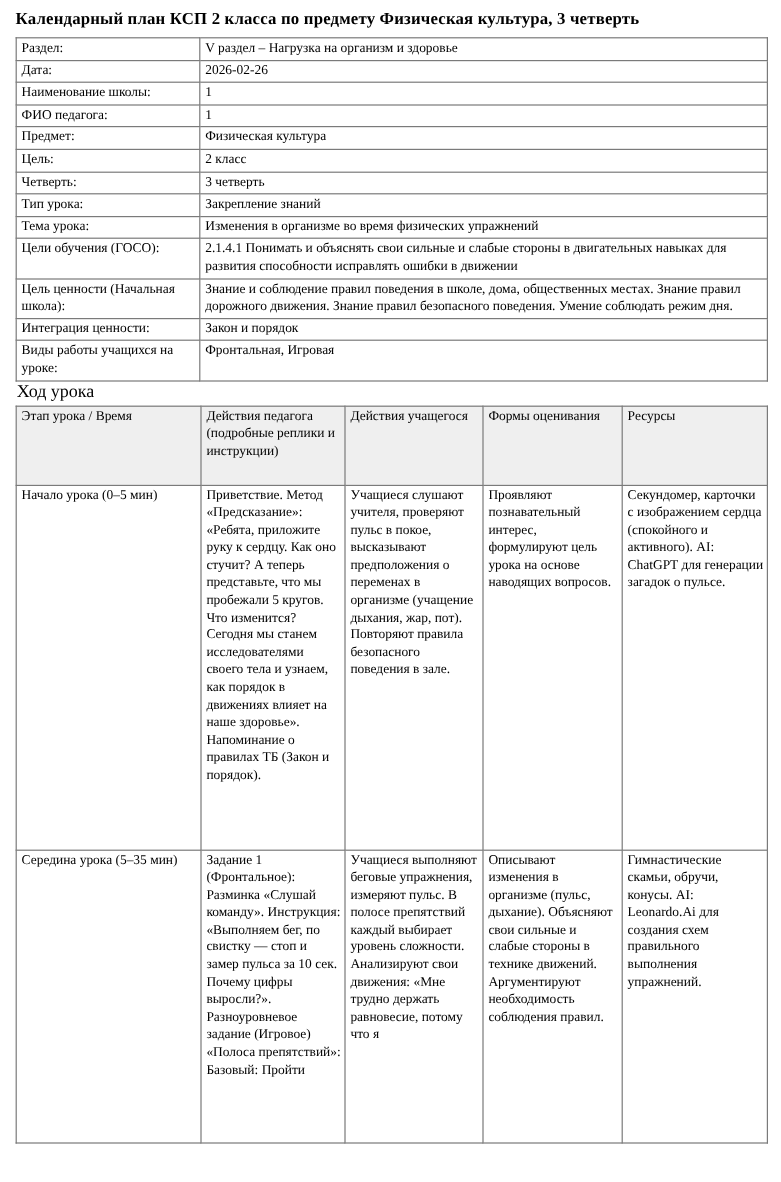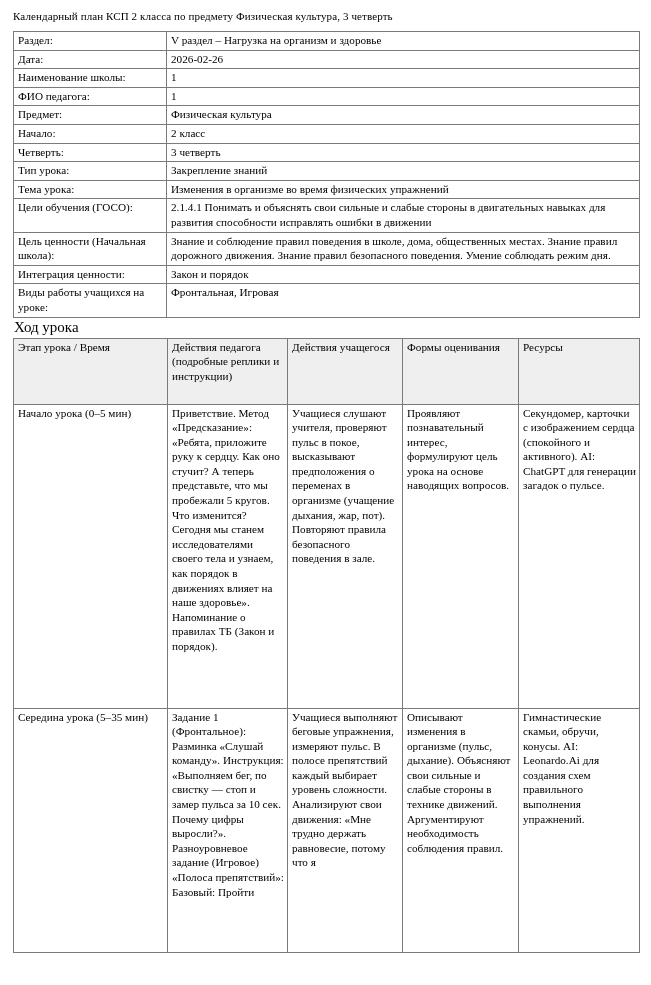--- a/index.html
+++ b/index.html
@@ -14,24 +14,24 @@
     font-family: "Liberation Serif", "DejaVu Serif", serif;
     color: #000000;
     -webkit-font-smoothing: antialiased;
   }
   .page {
     width: 651px;
     box-sizing: border-box;
     padding: 9px 12px 0 13px;
   }
   .doc-title {
-    font-size: 11px;
+    font-size: 14px;
     line-height: 15px;
     margin: 0 0 7px 0;
-    font-weight: normal;
+    font-weight: bold;
     letter-spacing: 0.01em;
   }
   table {
     border-collapse: collapse;
     width: 626px;
     table-layout: fixed;
     font-size: 11.2px;
     line-height: 14.6px;
   }
   table td, table th {
@@ -97,21 +97,21 @@
       </tr>
       <tr>
         <td>ФИО педагога:</td>
         <td>1</td>
       </tr>
       <tr>
         <td>Предмет:</td>
         <td>Физическая культура</td>
       </tr>
       <tr>
-        <td>Начало:</td>
+        <td>Цель:</td>
         <td>2 класс</td>
       </tr>
       <tr>
         <td>Четверть:</td>
         <td>3 четверть</td>
       </tr>
       <tr>
         <td>Тип урока:</td>
         <td>Закрепление знаний</td>
       </tr>

